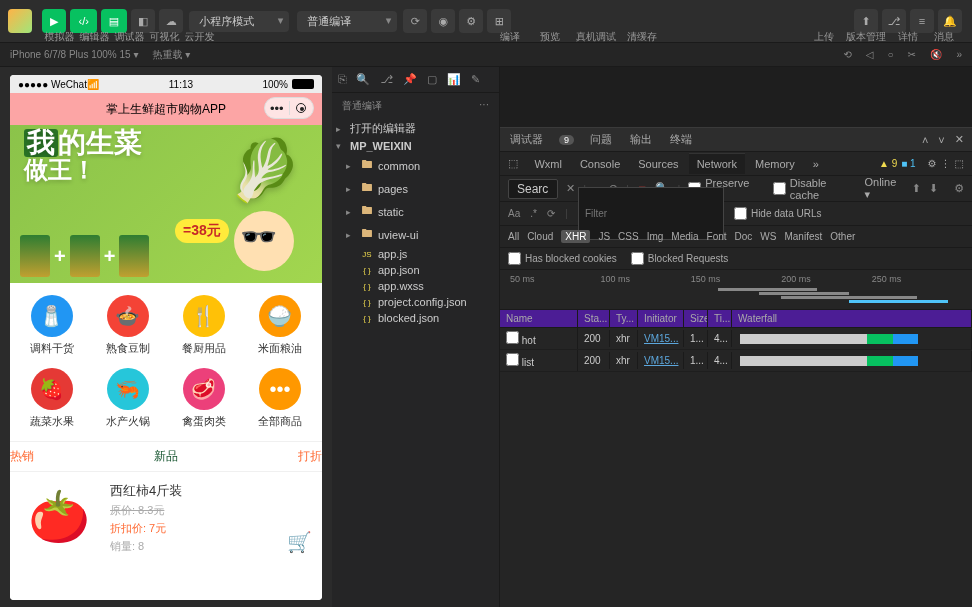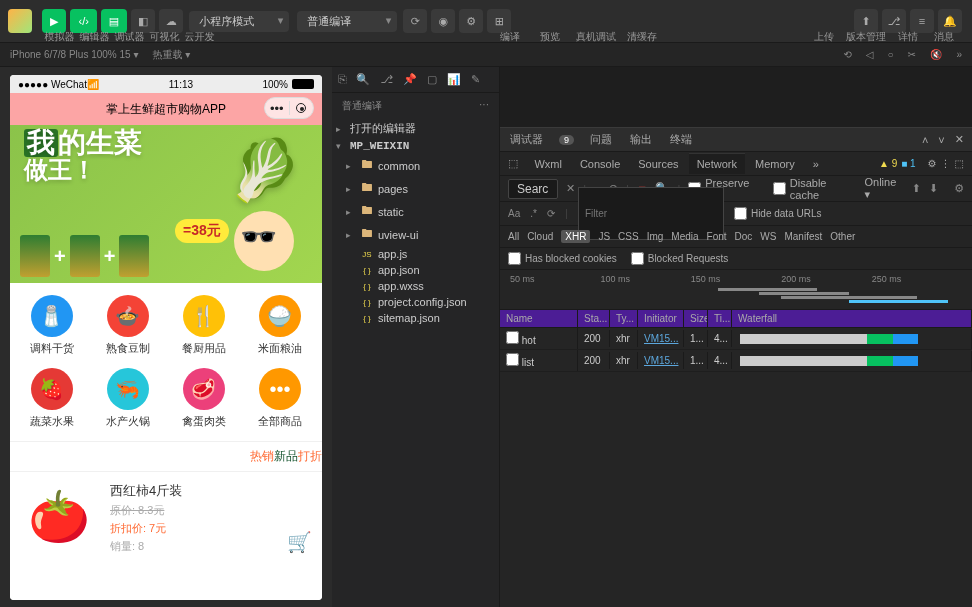--- a/index.html
+++ b/index.html
@@ -51,21 +51,21 @@
     .banner .veg { position: absolute; right: 20px; top: 10px; font-size: 60px; filter: drop-shadow(0 3px 3px rgba(0,0,0,.2)); }
     .banner .prods { position: absolute; bottom: 6px; left: 10px; display: flex; gap: 4px; }
     .banner .prods .p { width: 30px; height: 42px; background: linear-gradient(#2e7d32, #c0a030); border-radius: 3px; position: relative;}
     .banner .plus { color: #fff; align-self: center; font-size: 20px; font-weight: bold;}
     .banner .face { position: absolute; right: 28px; bottom: 12px; width: 60px; height: 60px; background: #ffe0b2; border-radius: 50%; }
     .banner .face::before { content:"🕶️"; position: absolute; left: 6px; top: 8px; font-size: 30px;}
     .grid { display: grid; grid-template-columns: repeat(4, 1fr); padding: 8px 4px; text-align: center; row-gap: 4px;}
     .grid-item { display: flex; flex-direction: column; align-items: center; gap: 4px; padding: 4px 0;}
     .grid-icon { width: 42px; height: 42px; border-radius: 50%; display: flex; align-items: center; justify-content: center; font-size: 20px; color: #fff;}
     .grid-label { font-size: 11px; color: #333; }
-    .tabs-row { display: flex; justify-content: flex-end; padding: 6px 0; border-top: 1px solid #f0f0f0;}
+    .tabs-row { display: flex; justify-content: space-between; padding: 6px 0; border-top: 1px solid #f0f0f0;}
     .tabs-row span { font-size: 12px; color: #14532d; cursor: pointer;}
     .tabs-row span.orange { color: #ff6b35;}
     .product-card { display: flex; padding: 10px; border-top: 1px solid #f0f0f0; gap: 10px; }
     .product-img { width: 80px; height: 70px; border-radius: 4px; display: flex; align-items: center; justify-content: center; font-size: 50px;}
     .product-info { flex: 1; display: flex; flex-direction: column; gap: 3px; font-size: 11px; }
     .product-info .name { font-size: 13px; color: #333; font-weight: 500;}
     .product-info .old-price { color: #aaa; text-decoration: line-through; }
     .product-info .new-price { color: #ff6b35; }
     .product-info .sales { color: #aaa; }
     .cart-btn { align-self: flex-end; font-size: 20px; }
@@ -291,21 +291,21 @@
       <span>普通编译</span>
       <span style="float:right">···</span>
     </div>
     <div class="tree">
       <div class="tree-item">
           <span class="tree-toggle">▸</span>
           <span>打开的编辑器</span>
         </div>
       <div class="tree-item">
           <span class="tree-toggle">▾</span>
-          <span style="font-weight:bold;font-family:Liberation Mono, monospace;">MP_WEIXIN</span>
+          <span style="font-weight:bold;">MP_WEIXIN</span>
         </div>
       <div id="folders">
           <div class="tree-item indent1">
             <span class="tree-toggle">▸</span>
             <span class="tree-icon folder-icon">🖿</span>
             <span>common</span>
           </div>
           <div class="tree-item indent1">
             <span class="tree-toggle">▸</span>
             <span class="tree-icon folder-icon">🖿</span>
@@ -339,21 +339,21 @@
             <span>app.wxss</span>
           </div>
           <div class="tree-item indent1">
             <span class="tree-toggle"></span>
             <span class="tree-icon file-json" style="font-size:8px;">{ }</span>
             <span>project.config.json</span>
           </div>
           <div class="tree-item indent1">
             <span class="tree-toggle"></span>
             <span class="tree-icon file-json" style="font-size:8px;">{ }</span>
-            <span>sitemap.json</span>
+            <span>blocked.json</span>
           </div>
         </div>
     </div>
   </div>
 
   <div class="right-panel">
     <div class="devtools">
       <div class="dt-tabs1">
         <span class="tab">调试器</span>
         <span class="badge">9</span>

